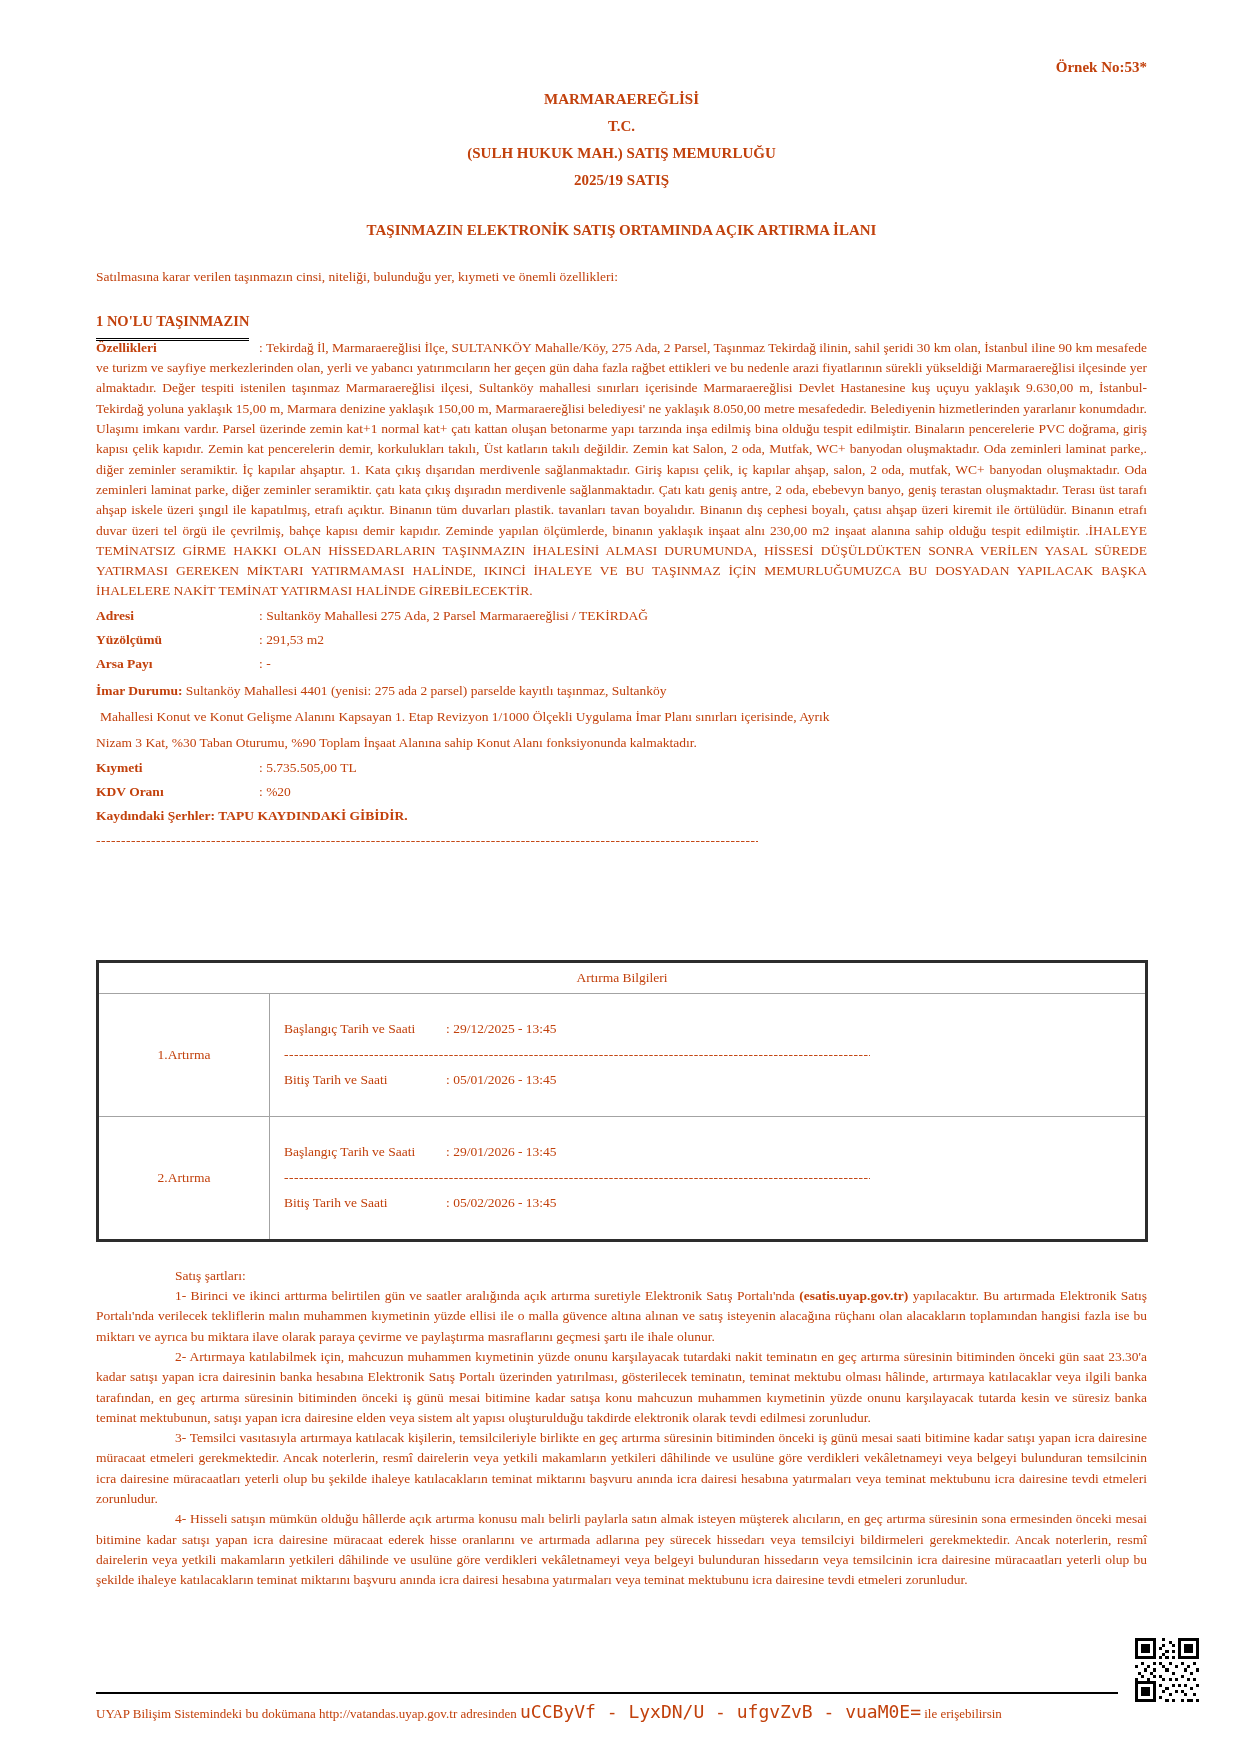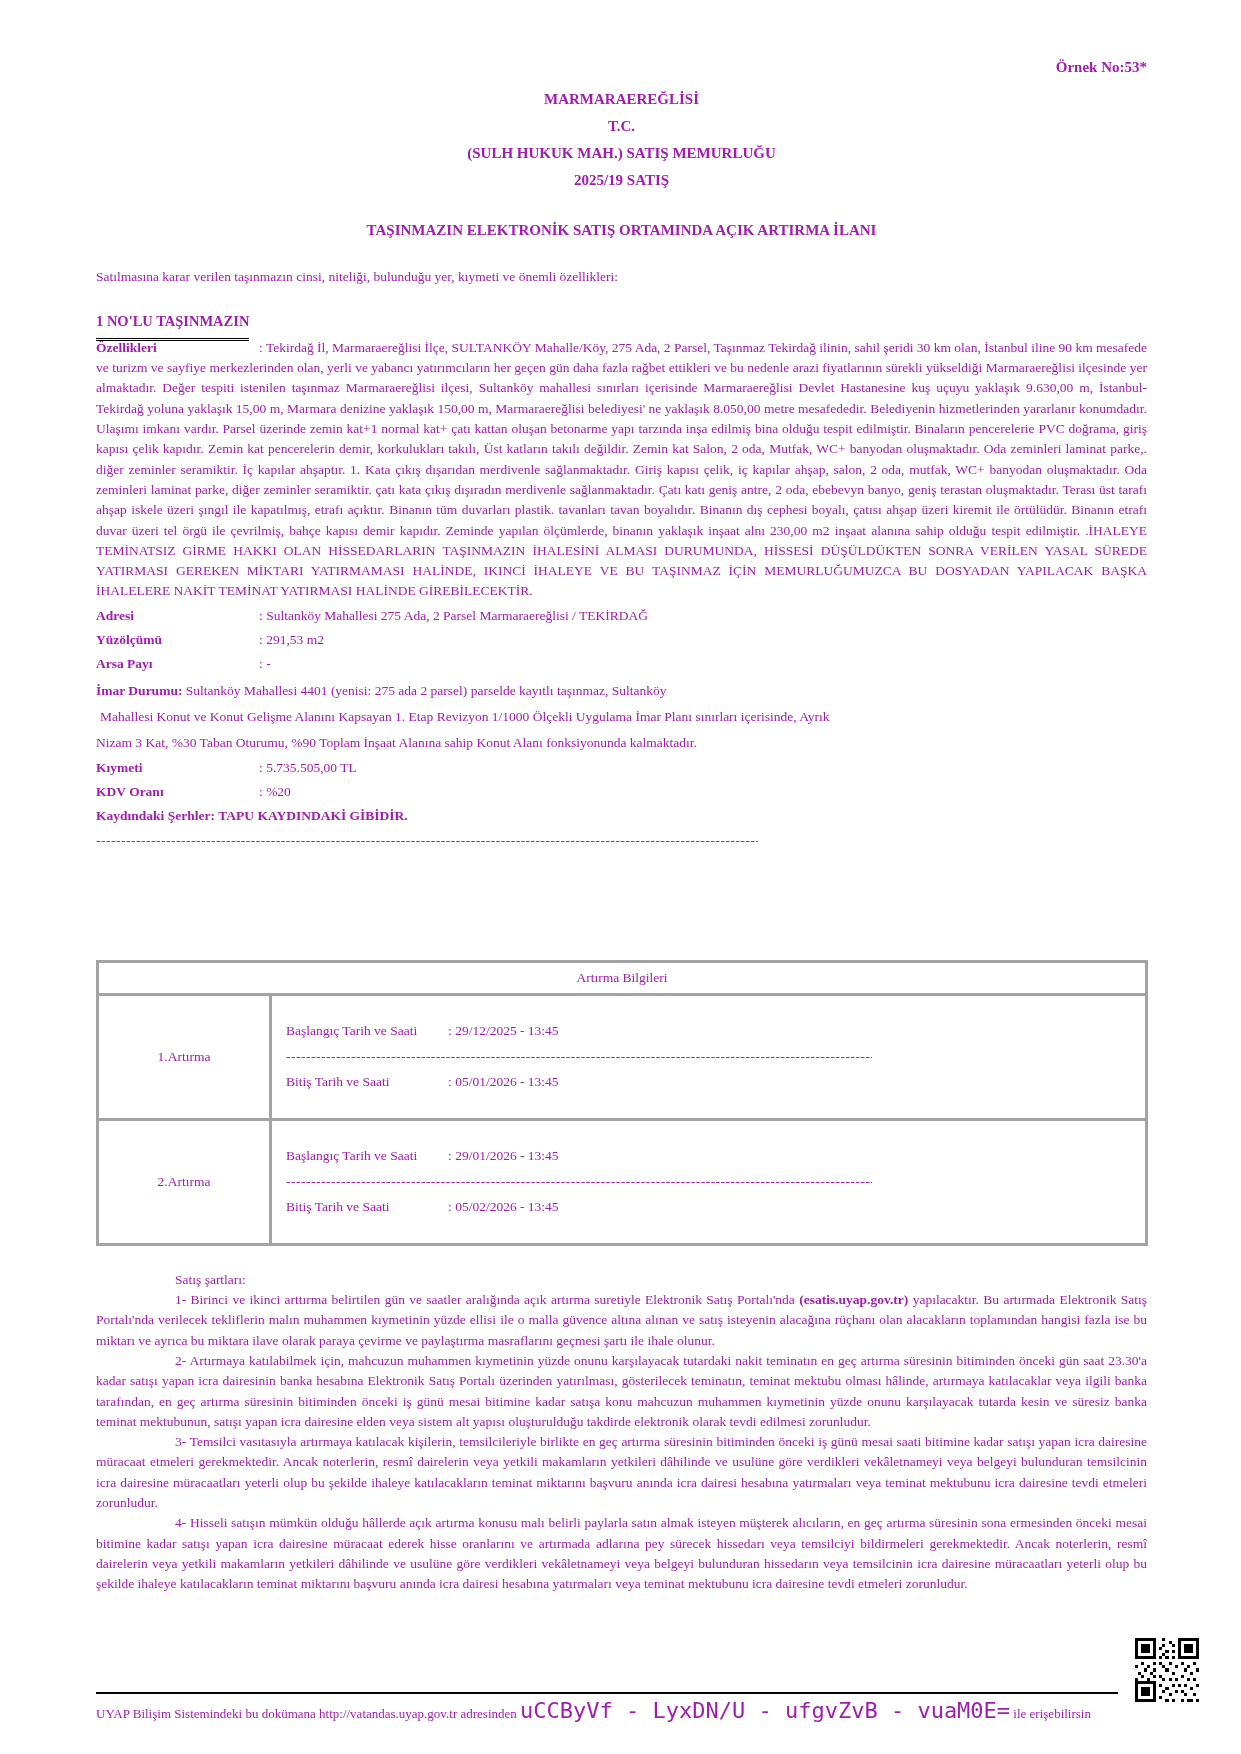--- a/index.html
+++ b/index.html
@@ -1,47 +1,47 @@
 <!DOCTYPE html>
 <html><head>
 <meta charset="utf-8">
 <style>
   html,body{margin:0;padding:0;background:#fff;}
   .page{
-    position:relative;width:1241px;height:1754px;background:#fff;color:#a21caf;
+    position:relative;width:1241px;height:1754px;background:#fff;color:#c2410c;
     font-family:"Liberation Serif","DejaVu Serif",serif;
     font-size:13.5px;line-height:20.3px;box-sizing:border-box;
     padding:58px 94px 0 96px;overflow:hidden;
   }
   .ornek{text-align:right;font-weight:bold;font-size:15px;line-height:18px;}
   .hdr{text-align:center;font-weight:bold;font-size:15px;line-height:27px;margin-top:10px;}
   .doc-title{text-align:center;font-weight:bold;font-size:15px;margin-top:26px;}
   .intro{margin:27px 0 0 0;}
   .sec-title{margin-top:23px;font-weight:bold;font-size:14.5px;}
   .sec-title span{border-bottom:3px double #000;padding-bottom:9px;}
   .oz{margin:7px 0 0 0;text-align:justify;}
   .lbl{font-weight:bold;display:inline-block;width:163px;}
   .lbl-inline{font-weight:bold;}
   .frow{margin-top:4px;}
   .imar{margin-top:6px;}
   .imar2{padding-left:4px;}
   .bold{font-weight:bold;text-align:center;}
   .dashline{margin-top:5px;white-space:nowrap;overflow:hidden;width:662px;letter-spacing:.5px;}
   table.auction{border-collapse:collapse;width:1052px;margin-top:108px;border:3px solid #2d2d2d;}
-  table.auction td{border:3px solid #a3a3a3;}
+  table.auction td{border:1px solid #a3a3a3;}
   .t-head td{text-align:center;height:28px;}
   .t-name{width:168px;text-align:center;}
   .t-body{padding:13px 14px;height:96px;vertical-align:middle;}
   .t-dash{white-space:nowrap;overflow:hidden;width:586px;margin:5px 0;letter-spacing:.5px;}
   .cl{display:inline-block;width:162px;}
   .terms{margin-top:24px;}
   .term{margin:0;text-align:justify;text-indent:79px;}
   .footer-line{position:absolute;left:96px;bottom:60px;width:1022px;border-top:2.5px solid #000;}
   .footer{position:absolute;left:96px;bottom:30px;font-size:13px;white-space:nowrap;}
-  .mono{font-family:"DejaVu Sans Mono","Liberation Mono",monospace;font-size:22px;}
+  .mono{font-family:"DejaVu Sans Mono","Liberation Mono",monospace;font-size:18px;}
   .qr{position:absolute;right:42px;bottom:52px;}
 </style>
 </head>
 <body>
 
 <div class="page">
 
   <div class="ornek">Örnek No:53*</div>
 
   <div class="hdr">

